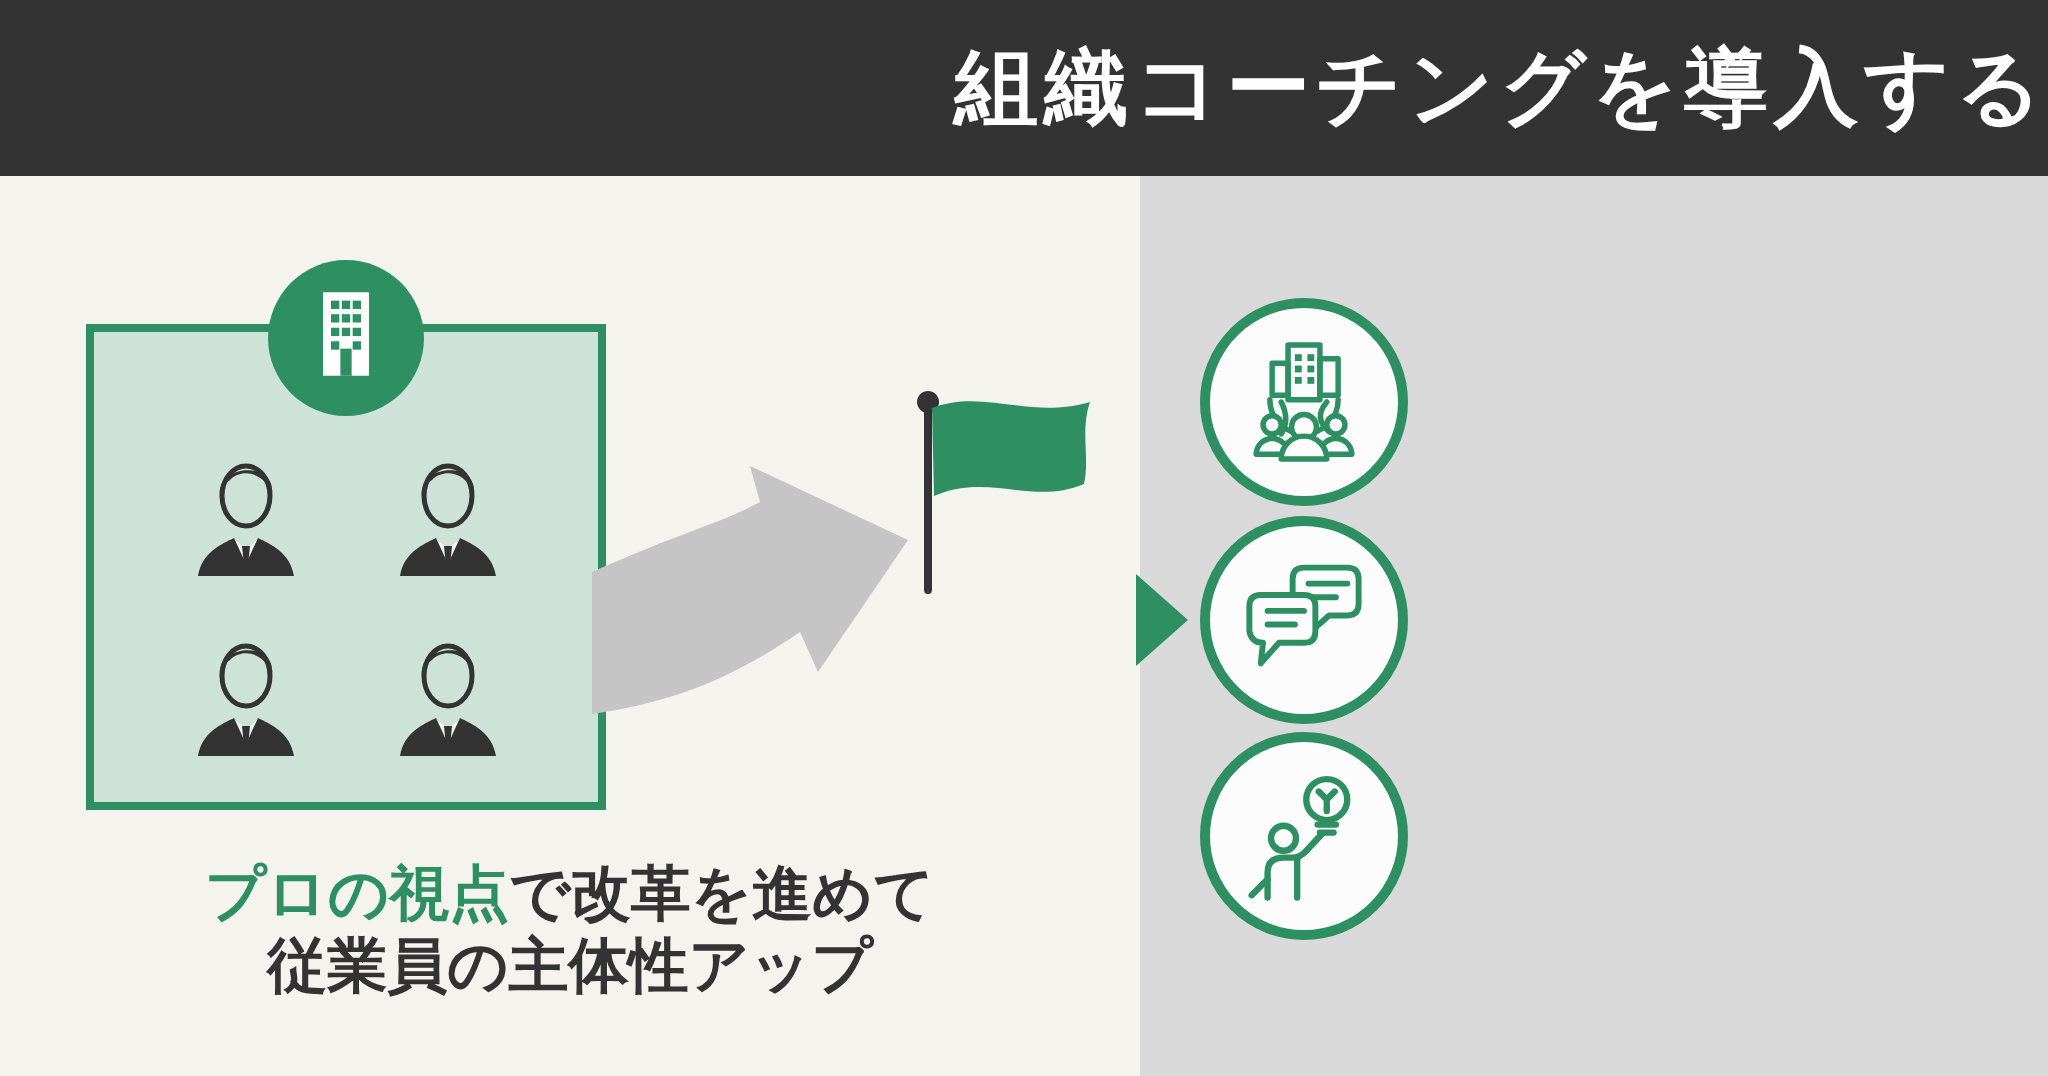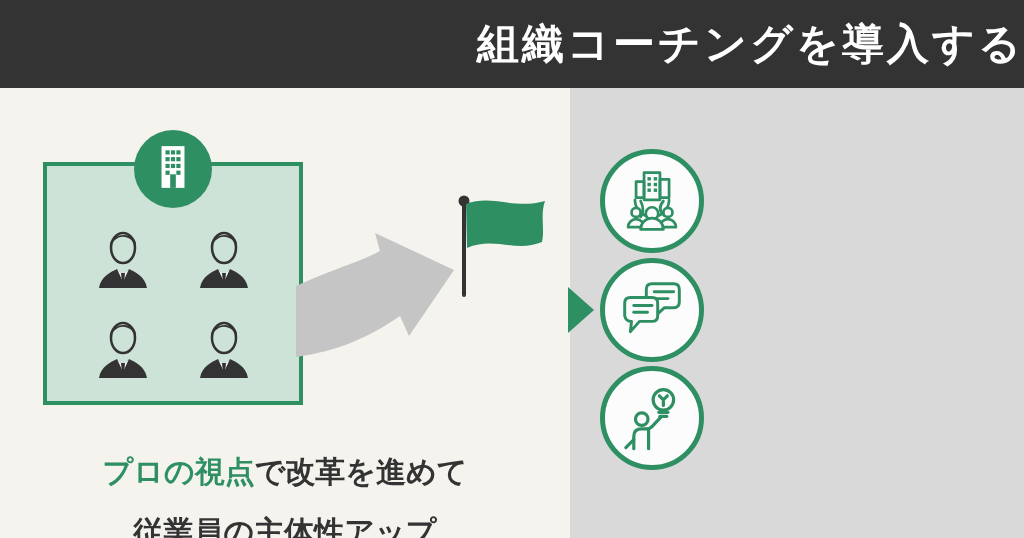--- a/index.html
+++ b/index.html
@@ -25,21 +25,21 @@
   .building-badge{position:absolute;left:134px;top:42px;width:78px;height:78px;border-radius:50%;
     background:var(--green,#2e8f63);display:flex;align-items:center;justify-content:center;z-index:3;}
 
   .arrow-svg{position:absolute;left:296px;top:136px;z-index:1;}
   .flag-svg{position:absolute;left:452px;top:104px;z-index:2;}
 
   
   .caption{position:absolute;left:0;top:342px;width:570px;margin:0;text-align:center;
     font-size:30px;font-weight:bold;color:var(--dark,#333333);line-height:36px;}
   .caption .hl{color:var(--green,#2e8f63);}
-  .cap-line{display:block;margin-top:24px;}
+  .cap-line{display:block;}
 
   
   .flow-triangle{position:absolute;left:-2px;top:199px;width:0;height:0;
     border-left:26px solid var(--green,#2e8f63);border-top:23px solid transparent;border-bottom:23px solid transparent;}
 
   .icon-circle{position:absolute;left:30px;width:104px;height:104px;box-sizing:border-box;border-radius:50%;
     background:var(--card_bg,#fcfcfc);border:5px solid var(--green,#2e8f63);
     display:flex;align-items:center;justify-content:center;z-index:2;}
   .benefit-label{position:absolute;left:125px;width:310px;box-sizing:border-box;background:var(--card_bg,#fcfcfc);
     display:flex;align-items:center;padding-left:24px;padding-right:8px;

